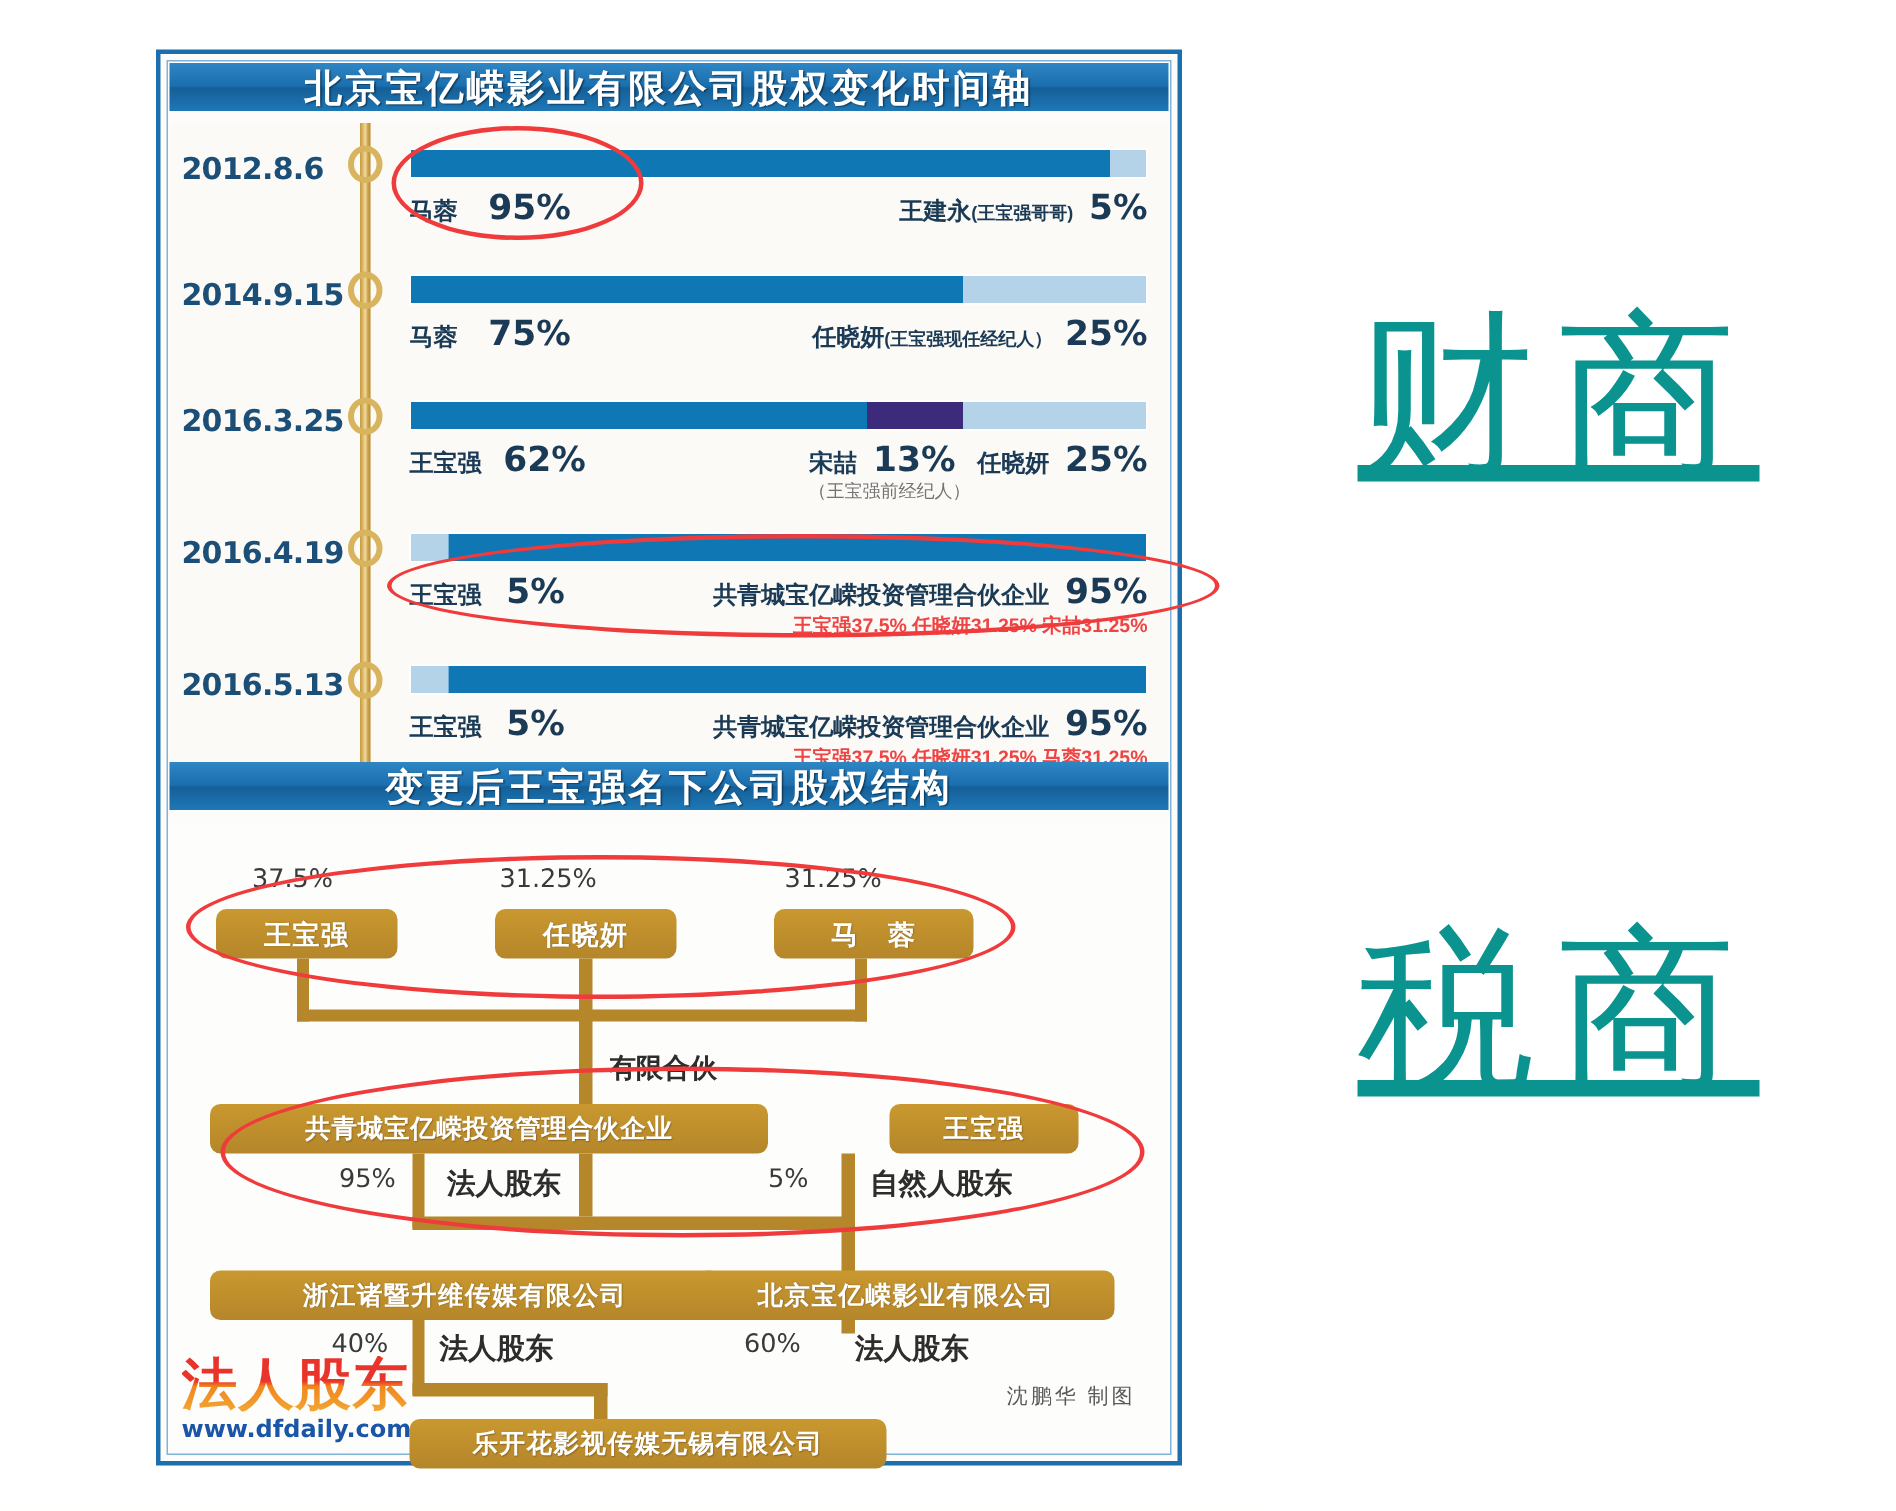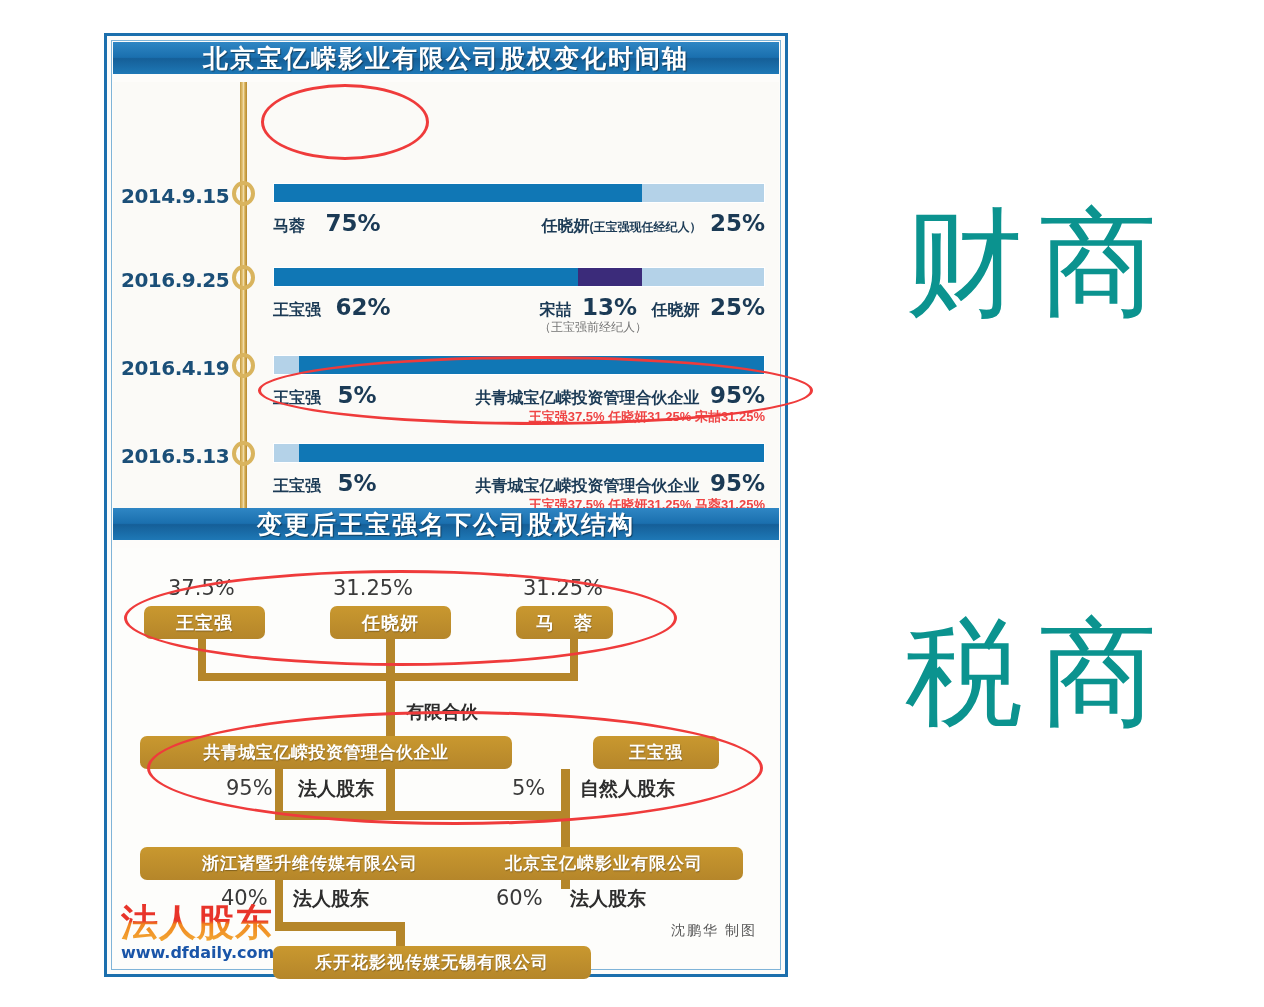--- a/index.html
+++ b/index.html
@@ -99,21 +99,21 @@
     position:absolute;
     background:linear-gradient(180deg,#c9982f 0%,#b5862a 100%);
     color:#ffffff;font-weight:bold;
     border-radius:7px;
     display:flex;align-items:center;justify-content:center;
     box-sizing:border-box;
     text-shadow:0.5px 0.5px 1px rgba(0,0,0,.3);
     letter-spacing:1px;
   }
   .pct-note{
-    position:absolute;font-size:21px;color:#3a3a3a;
+    position:absolute;font-size:17px;color:#3a3a3a;
     font-family:"DejaVu Sans",sans-serif;white-space:nowrap;
   }
   .txt-note{
     position:absolute;font-size:19px;font-weight:bold;color:#2d2d2d;
     white-space:nowrap;
   }
   .conn{position:absolute;background:#b5862a;}
 
   
   #logo{position:absolute;left:8px;bottom:6px;width:175px;}
@@ -142,37 +142,56 @@
   }
 
   
   .big-word{
     position:absolute;
     color:#0b938f;
     font-size:118px;font-weight:normal;
     letter-spacing:16px;
     font-family:"DejaVu Serif","Liberation Serif",serif;
     white-space:nowrap;
+    text-decoration:underline;
   }
   #word-caishang{left:905px;top:185px;}
   #word-shuishang{left:905px;top:595px;}
 </style>
 </head>
 <body>
 
 <div id="infographic">
   <div class="inner-frame"></div>
 
   <div class="sec-header" id="sec-header-1">
     <span>北京宝亿嵘影业有限公司股权变化时间轴</span>
   </div>
 
   <div id="timeline">
     <div id="timeline-axis"></div>
 
+    <div class="tl-row" style="top:6px;">
+      <div class="tl-date">2012.8.6</div>
+      <div class="tl-node"></div>
+      <div class="tl-bar">
+        <div class="seg-dark" style="flex:95"></div>
+        <div class="seg-light" style="flex:5"></div>
+      </div>
+      <div class="tl-labels">
+        <div class="lbl lbl-left">
+          <span class="nm">马蓉</span>
+          <span class="pct" style="margin-left:16px">95%</span>
+        </div>
+        <div class="lbl lbl-right">
+          <span class="nm">王建永</span><span class="nm-sm">(王宝强哥哥)</span>
+          <span class="pct" style="margin-left:6px">5%</span>
+        </div>
+      </div>
+    </div>
 
     <div class="tl-row" style="top:90px;">
       <div class="tl-date">2014.9.15</div>
       <div class="tl-node"></div>
       <div class="tl-bar">
         <div class="seg-dark" style="flex:75"></div>
         <div class="seg-light" style="flex:25"></div>
       </div>
       <div class="tl-labels">
         <div class="lbl lbl-left">
@@ -180,21 +199,21 @@
           <span class="pct" style="margin-left:16px">75%</span>
         </div>
         <div class="lbl lbl-right">
           <span class="nm">任晓妍</span><span class="nm-sm">(王宝强现任经纪人）</span>
           <span class="pct" style="margin-left:4px">25%</span>
         </div>
       </div>
     </div>
 
     <div class="tl-row" style="top:174px;">
-      <div class="tl-date">2016.9.25</div>
+      <div class="tl-date">2016.3.25</div>
       <div class="tl-node"></div>
       <div class="tl-bar">
         <div class="seg-dark" style="flex:62"></div>
         <div class="seg-purple" style="flex:13"></div>
         <div class="seg-light" style="flex:25"></div>
       </div>
       <div class="tl-labels">
         <div class="lbl lbl-left">
           <span class="nm">王宝强</span>
           <span class="pct" style="margin-left:10px">62%</span>
@@ -259,21 +278,21 @@
     <div class="pct-note" style="left:55px;top:28px;">37.5%</div>
     <div class="pct-note" style="left:220px;top:28px;">31.25%</div>
     <div class="pct-note" style="left:410px;top:28px;">31.25%</div>
 
     <div class="node-box" style="left:31px;top:58px;width:121px;height:33px;font-size:18px;">
       <span>王宝强</span>
     </div>
     <div class="node-box" style="left:217px;top:58px;width:121px;height:33px;font-size:18px;">
       <span>任晓妍</span>
     </div>
-    <div class="node-box" style="left:403px;top:58px;width:97px;height:33px;font-size:18px;">
+    <div class="node-box" style="left:403px;top:58px;width:133px;height:33px;font-size:18px;">
       <span>马　蓉</span>
     </div>
 
     <div class="conn" style="left:85px;top:91px;width:8px;height:42px;"></div>
     <div class="conn" style="left:457px;top:91px;width:8px;height:42px;"></div>
     <div class="conn" style="left:85px;top:125px;width:380px;height:8px;"></div>
     <div class="conn" style="left:273px;top:91px;width:9px;height:100px;"></div>
 
     <div class="txt-note" style="left:293px;top:124px;font-size:18px;margin-top:28px;">有限合伙</div>
 

